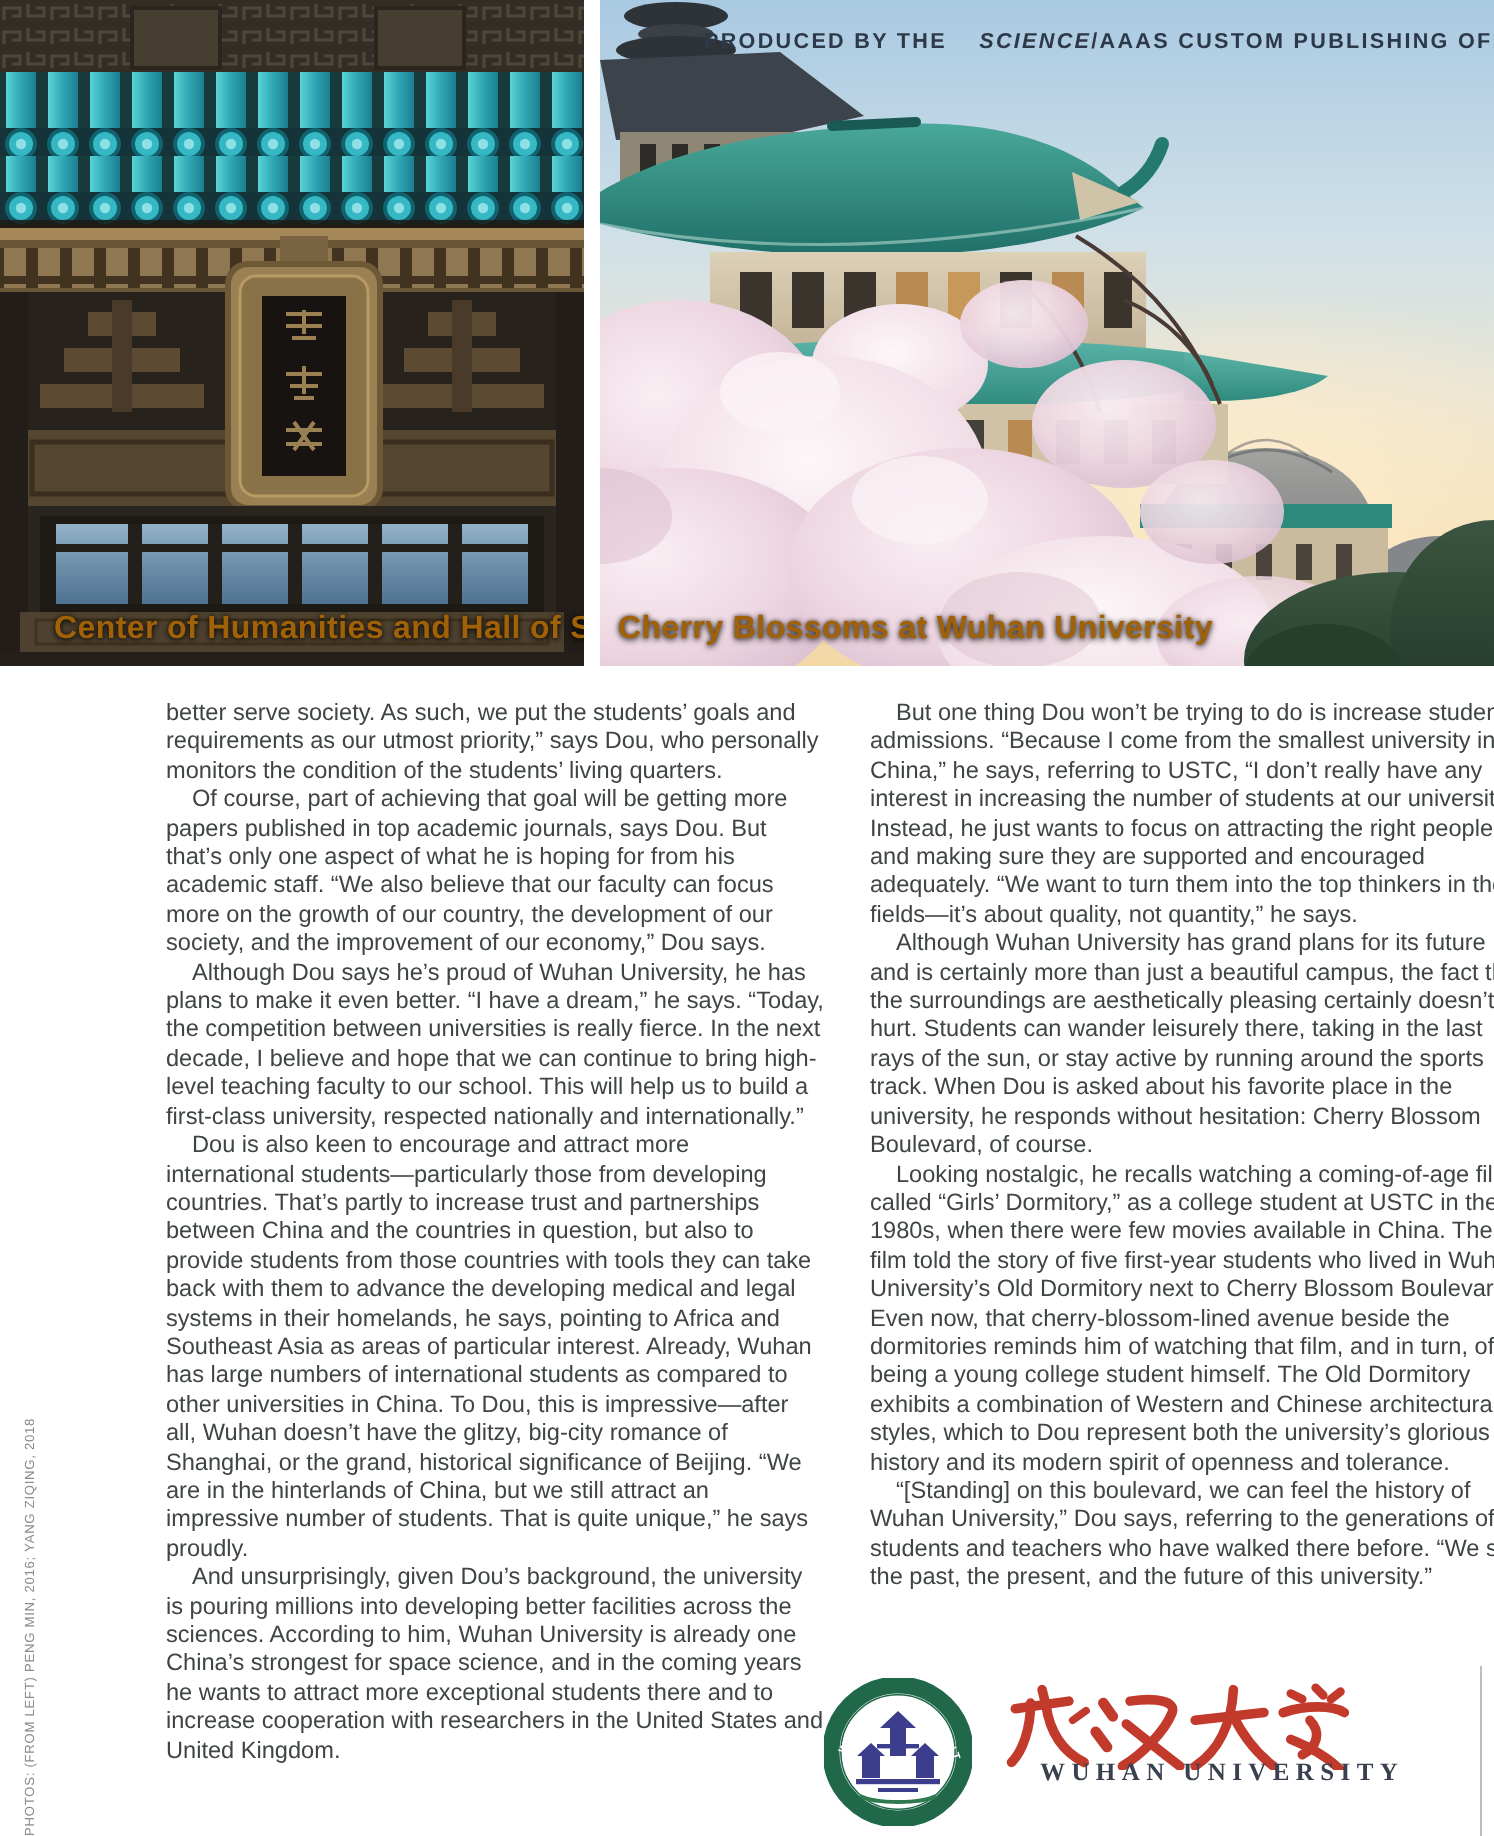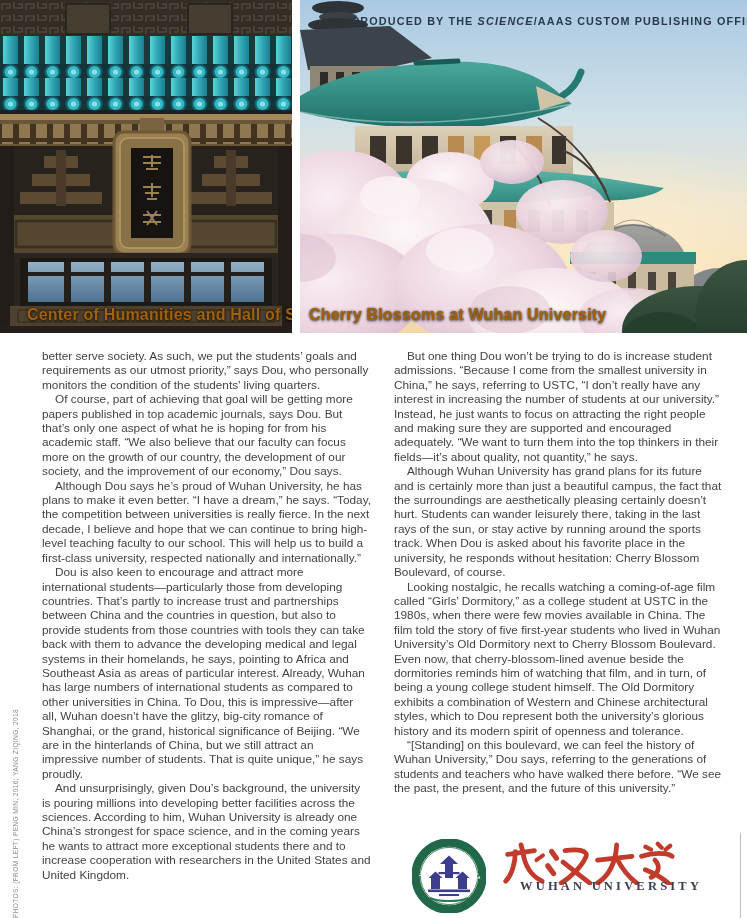--- a/index.html
+++ b/index.html
@@ -19,22 +19,22 @@
     text-shadow:0 1px 3px rgba(0,0,0,.75), 0 0 2px rgba(0,0,0,.5);
     white-space:nowrap;
   }
   .photo-left figcaption  { left:27px; }
   .photo-right figcaption { left:9px;margin-top:24px; }
   .banner {
     position:absolute; top:15px; left:52px; width:390px; text-align:center;
     font-size:10.8px; font-weight:bold; letter-spacing:1.15px; color:#2d3948;
     white-space:nowrap;
   }
-  .banner .it { font-style:italic; }
-  .col { position:absolute; top:349px; width:329px; }
+  .banner .it { font-style:italic;margin-left:12px; }
+  .col { position:absolute; top:349px; width:329px;margin-left:41px; }
   .col-left  { left:42px; }
   .col-right { left:394px; }
   .col p {
     margin:0; font-size:11.8px; line-height:14.4px; color:#3f4543;
     text-indent:13px; text-align:left;
   }
   .col p.cont { text-indent:0; }
   .credit {
     position:absolute; left:12px; top:686px; height:232px;
     writing-mode:vertical-rl; transform:rotate(180deg);

